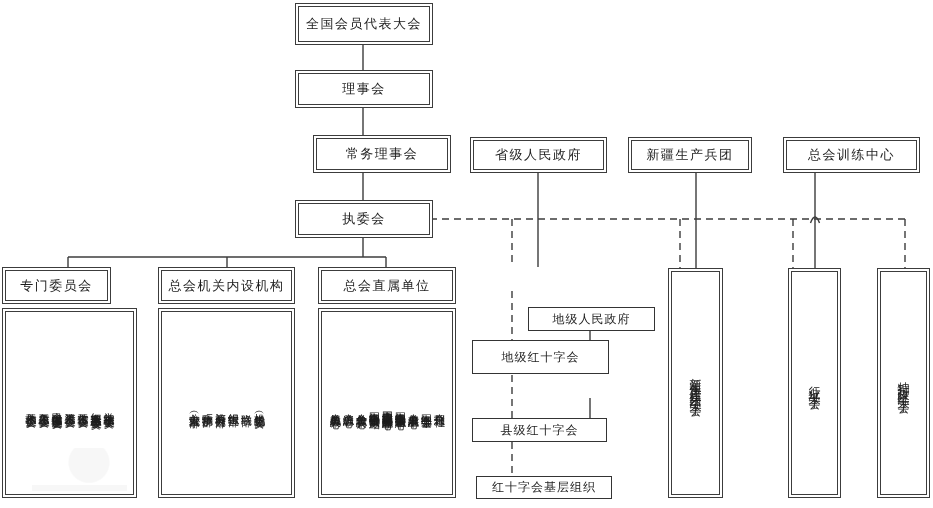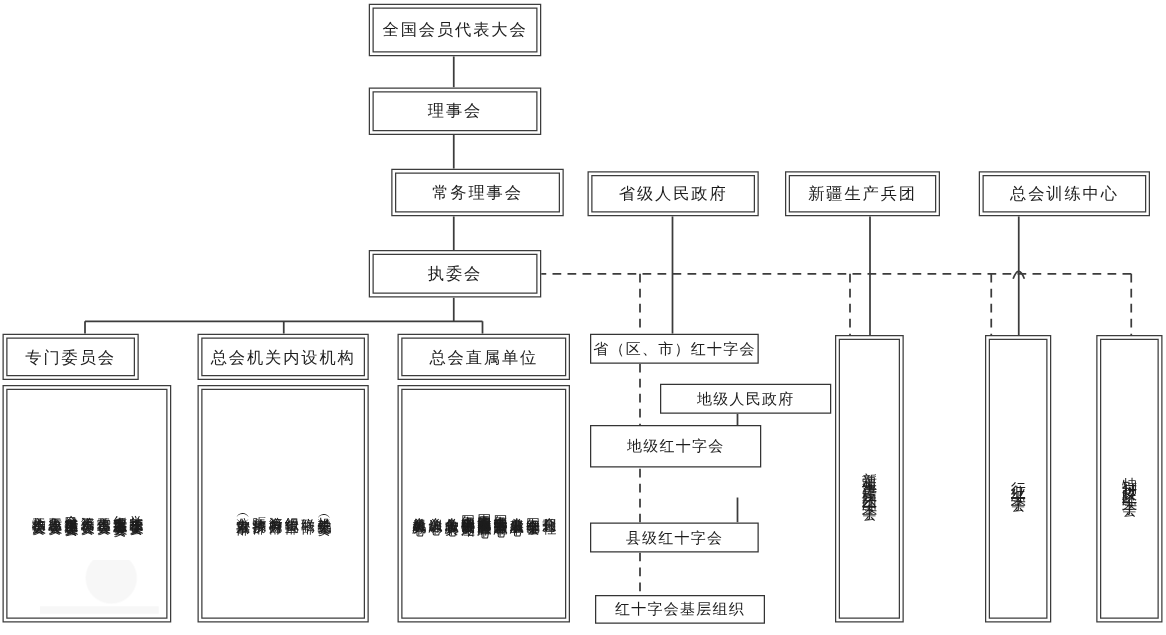--- a/index.html
+++ b/index.html
@@ -57,21 +57,21 @@
   
   .b-h-special{left:2px;top:267px;width:109px;height:37px;}
   .b-h-internal{left:158px;top:267px;width:137px;height:37px;}
   .b-h-direct{left:318px;top:267px;width:138px;height:37px;}
   
   .b-b-special{left:2px;top:308px;width:135px;height:190px;}
   .b-b-internal{left:158px;top:308px;width:137px;height:190px;}
   .b-b-direct{left:318px;top:308px;width:138px;height:190px;}
   
   .b-provrc{left:472px;top:267px;width:135px;height:24px;}
-  .b-prefgov{left:528px;top:307px;width:137px;height:24px;}
+  .b-prefgov{left:528px;top:307px;width:127px;height:24px;}
   .b-prefrc{left:472px;top:340px;width:137px;height:34px;}
   .b-countygov{left:528px;top:374px;width:138px;height:24px;}
   .b-countyrc{left:472px;top:418px;width:135px;height:24px;}
   .b-grassroots{left:476px;top:476px;width:136px;height:23px;}
   
   .b-corpsrc{left:668px;top:268px;width:55px;height:230px;}
   .b-industryrc{left:788px;top:268px;width:53px;height:230px;}
   .b-sarrc{left:877px;top:268px;width:53px;height:230px;}
 
   .watermark{
@@ -182,21 +182,20 @@
         <div class="vitem">中国红十字会器官捐献管理中心</div>
         <div class="vitem">中国造血干细胞捐献者资料库管理中心</div>
         <div class="vitem">中国红十字会援外物资供应站</div>
         <div class="vitem">总会备灾救灾中心</div>
         <div class="vitem">总会训练中心</div>
         <div class="vitem">总会机关服务中心</div>
       </div>
     </div>
   </div>
 
-  <div class="sbox b-provrc">省（区、市）红十字会</div>
   <div class="sbox b-prefgov">地级人民政府</div>
   <div class="sbox b-prefrc">地级红十字会</div>
   <div class="sbox b-countyrc">县级红十字会</div>
   <div class="sbox b-grassroots">红十字会基层组织</div>
 
   <div class="dbox vtall b-corpsrc">
     <div class="inner">
       <div class="vtext">新疆生产建设兵团红十字会</div>
     </div>
   </div>

